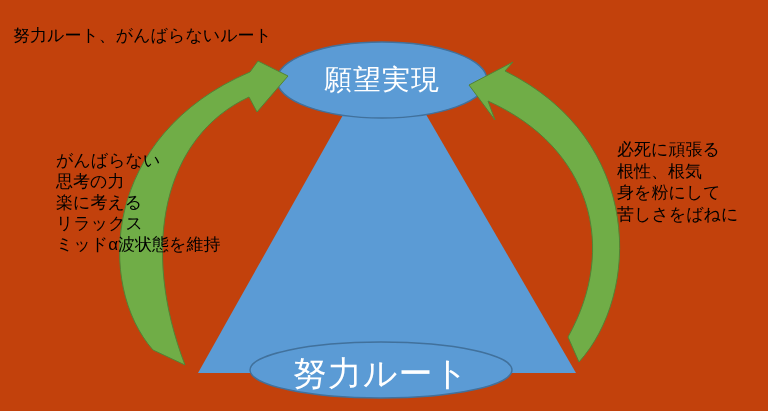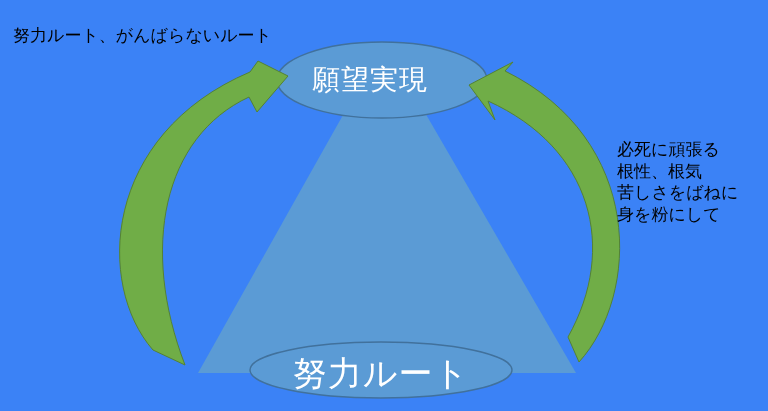--- a/index.html
+++ b/index.html
@@ -23,34 +23,34 @@
   .ann-tl { left: 13px; top: 24px;  line-height: 24px; }
   .ann-l  { left: 56px; top: 150px; line-height: 21px; }
   .ann-r  { left: 617px; top: 139px; line-height: 21.5px; }
   .node-label {
     position: absolute;
     text-align: center;
     z-index: 4;
     white-space: nowrap;
   }
   .node-top {
-    left: 260px; top: 60px; width: 220px;
+    left: 272px; top: 60px; width: 220px;
     font-size: 28px; line-height: 40px;
     letter-spacing: 1px;
   }
   .node-bottom {
     left: 261px; top: 352px; width: 240px;
     font-size: 34px; line-height: 42px;
     letter-spacing: 1px;
   }
 </style>
 </head>
 <body>
 
-<div class="stage" style="background-color: #3b82f6;">
+<div class="stage" style="background-color: #c2410c;">
 
   <svg width="768" height="411" viewBox="0 0 768 411">
 
     <polygon points="384,42 198,373 576,373" stroke="none" fill="#5B9BD5"></polygon>
 
     <ellipse cx="381" cy="370" rx="131" ry="28" stroke-width="1.4" fill="#5B9BD5" stroke="#41719C"></ellipse>
 
     <ellipse cx="382" cy="80" rx="105" ry="38" stroke-width="1.4" fill="#5B9BD5" stroke="#41719C"></ellipse>
 
     <path d="M 153 350
@@ -69,25 +69,32 @@
              L 495 120
              L 488 101
              C 592 148, 618 248, 568 337
              Z" stroke-width="1" stroke-linejoin="round" fill="#70AD47" stroke="#548235"></path>
   </svg>
 
   <div class="ann ann-tl" style="color: rgb(0, 0, 0);">
     <div>努力ルート、がんばらないルート</div>
   </div>
 
+  <div class="ann ann-l" style="color: rgb(0, 0, 0);">
+    <div>がんばらない</div>
+    <div>思考の力</div>
+    <div>楽に考える</div>
+    <div>リラックス</div>
+    <div>ミッドα波状態を維持</div>
+  </div>
 
   <div class="ann ann-r" style="color: rgb(0, 0, 0);">
     <div>必死に頑張る</div>
     <div>根性、根気</div>
+    <div>身を粉にして</div>
     <div>苦しさをばねに</div>
-    <div>身を粉にして</div>
   </div>
 
   <div class="node-label node-top" style="color: rgb(255, 255, 255);">願望実現</div>
 
   <div class="node-label node-bottom" style="color: rgb(255, 255, 255);">努力ルート</div>
 
 </div>
 
 </body></html>

